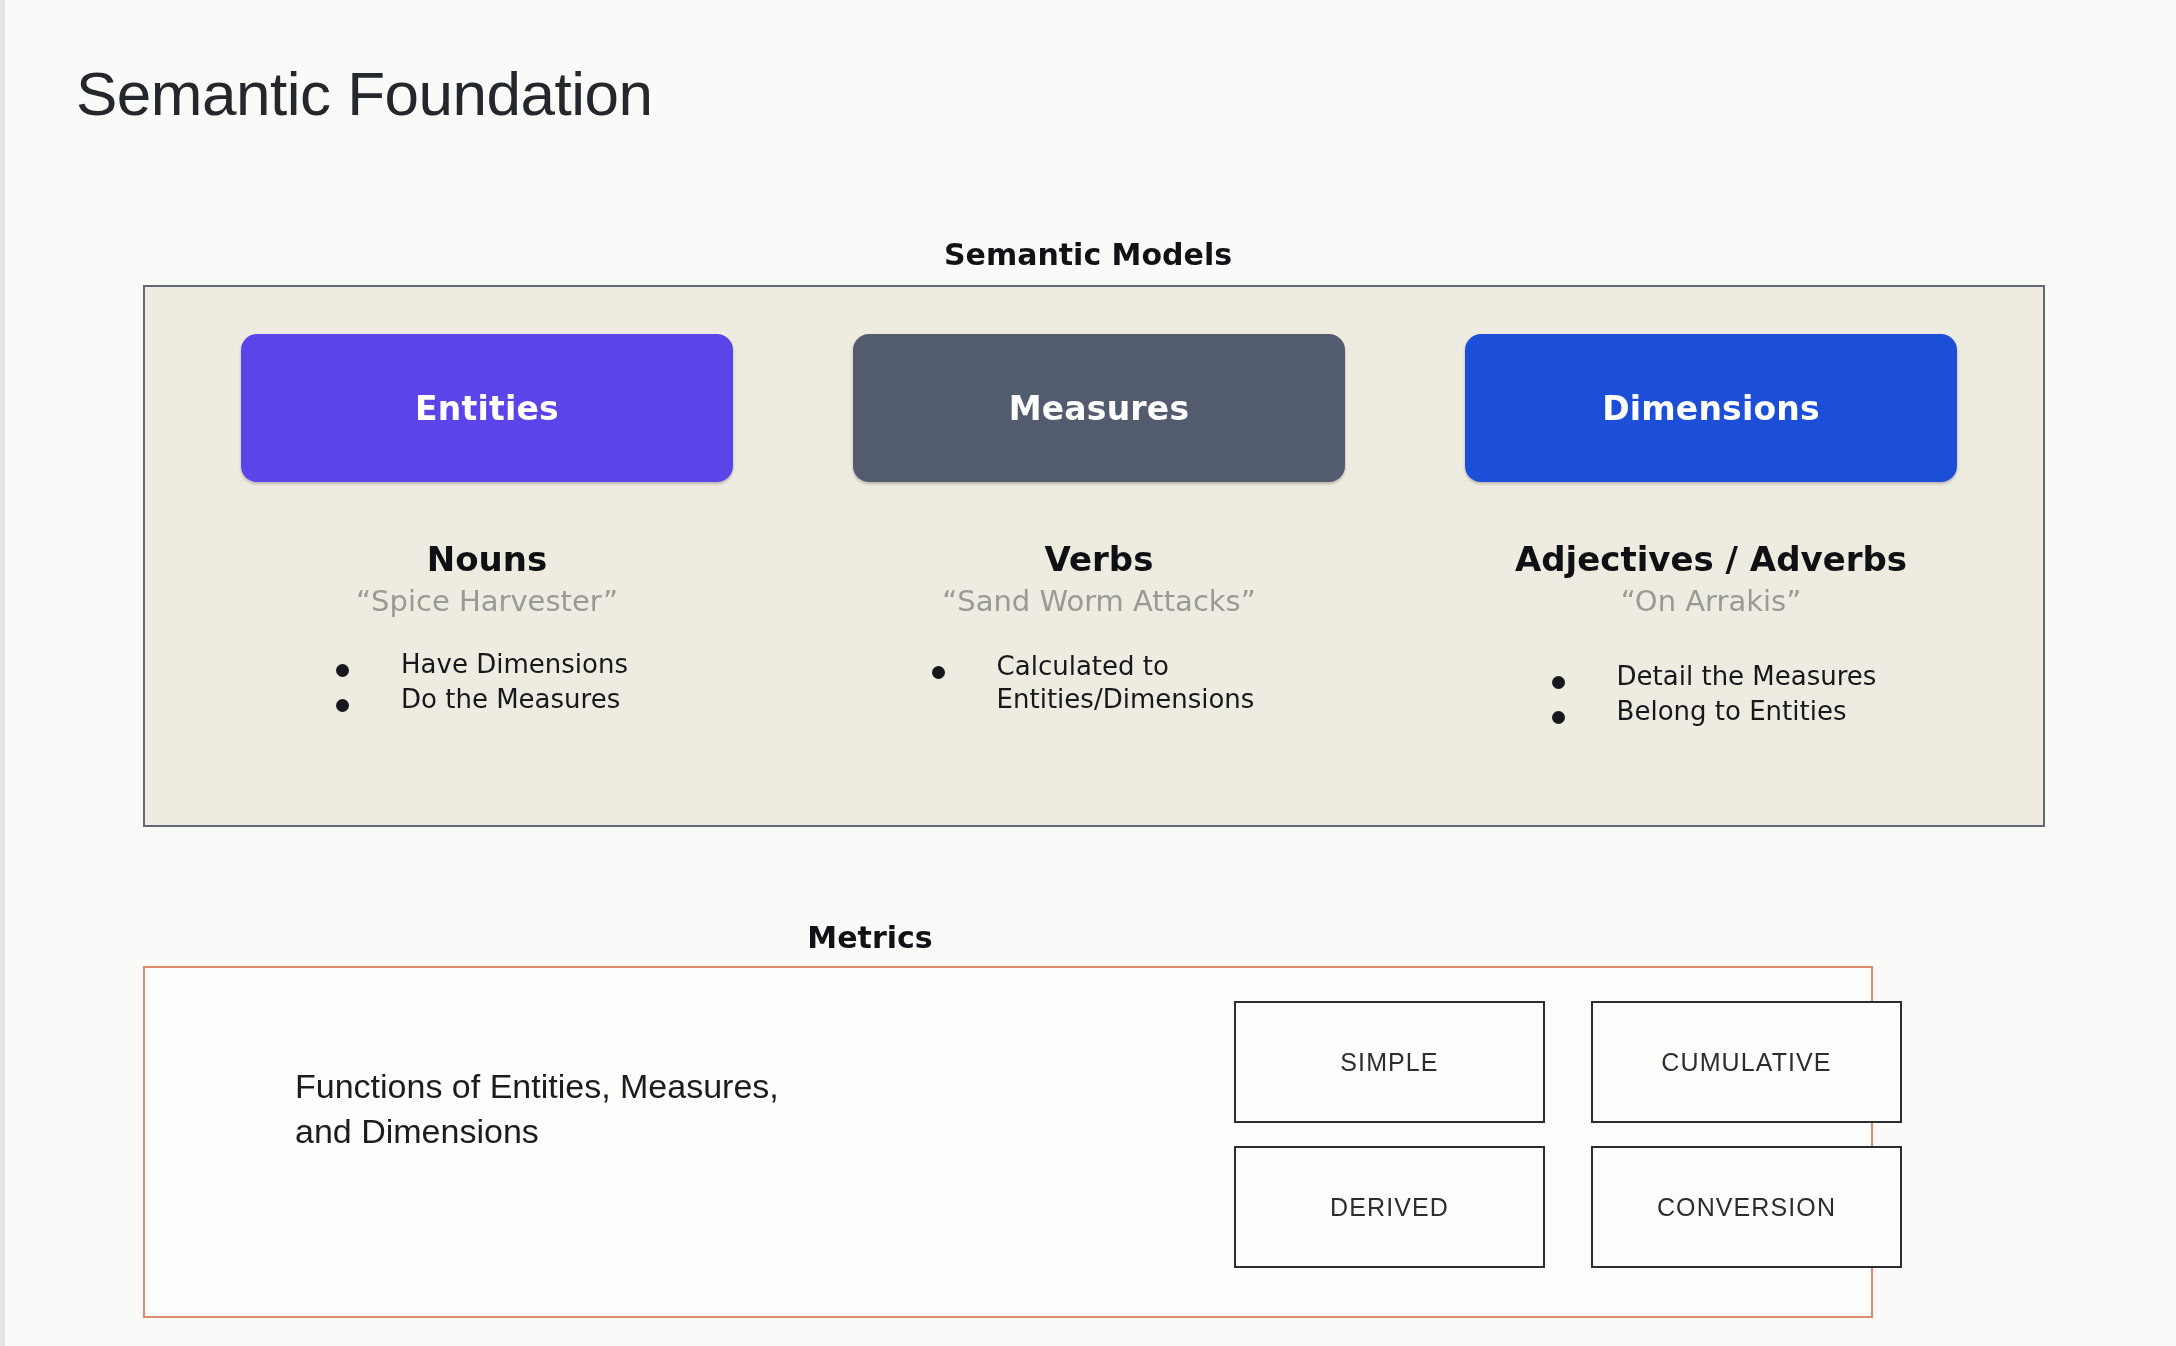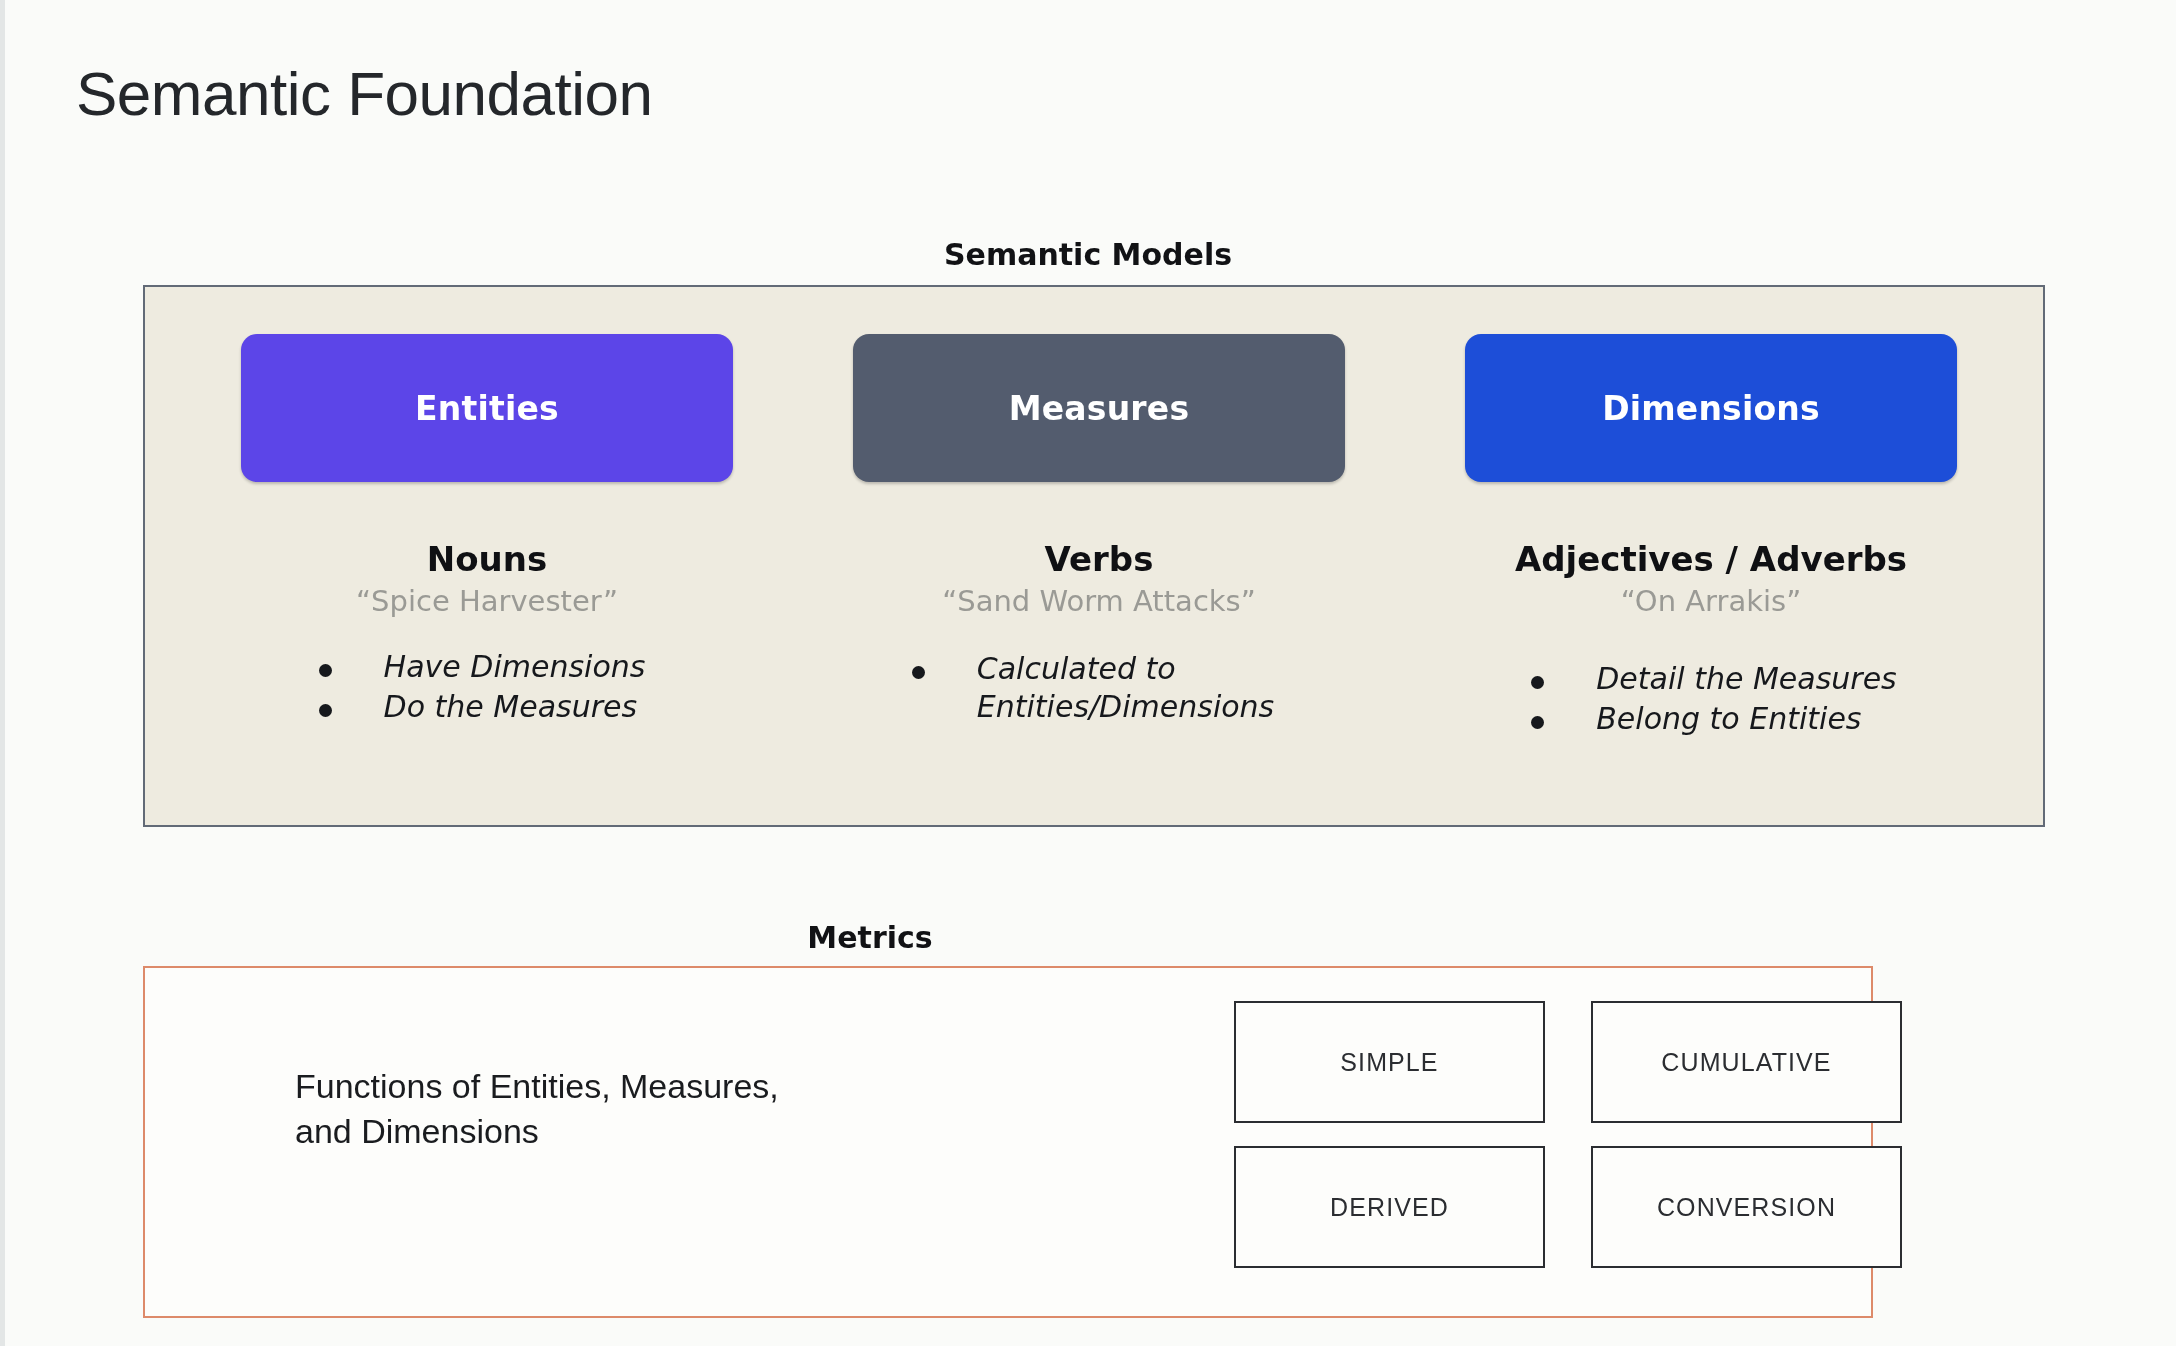--- a/index.html
+++ b/index.html
@@ -145,25 +145,24 @@
   .bullet-dot {
     width: 13px;
     height: 13px;
     border-radius: 50%;
     background: #16181c;
     flex: 0 0 auto;
     margin-top: 16px;
     margin-right: 52px;
   }
   .bullet-text {
-    font-size: 30px;
+    font-size: 26px;
     color: #16181c;
     line-height: 1.28;
     font-weight: 400;
-    font-style: italic;
   }
   .col-entities .bullet-list   { margin-left: -10px; }
   .col-measures .bullet-list   { margin-left: -12px; margin-top: 32px; }
   .col-dimensions .bullet-list { margin-left: 6px; margin-top: 42px; }
 
   
   .metrics-panel {
     position: absolute;
     left: 143px;
     top: 966px;

